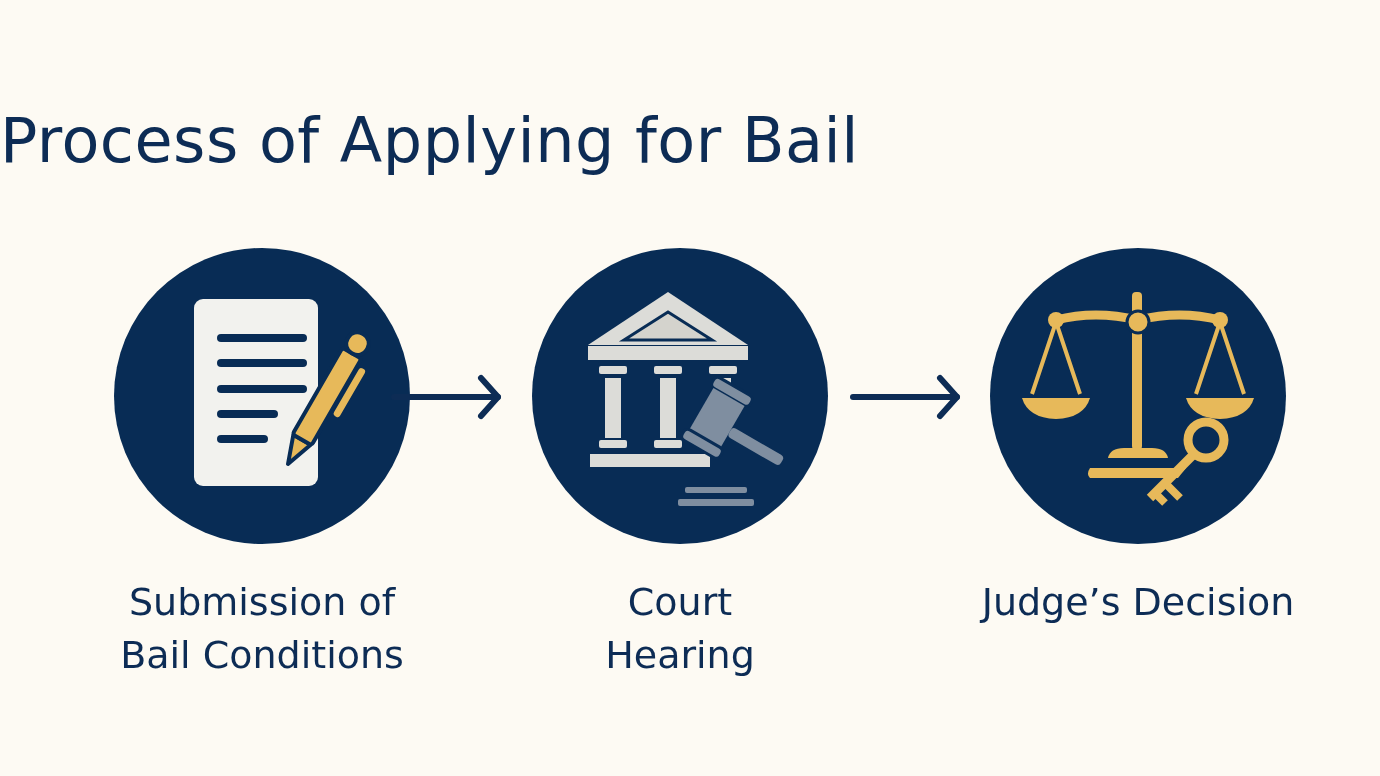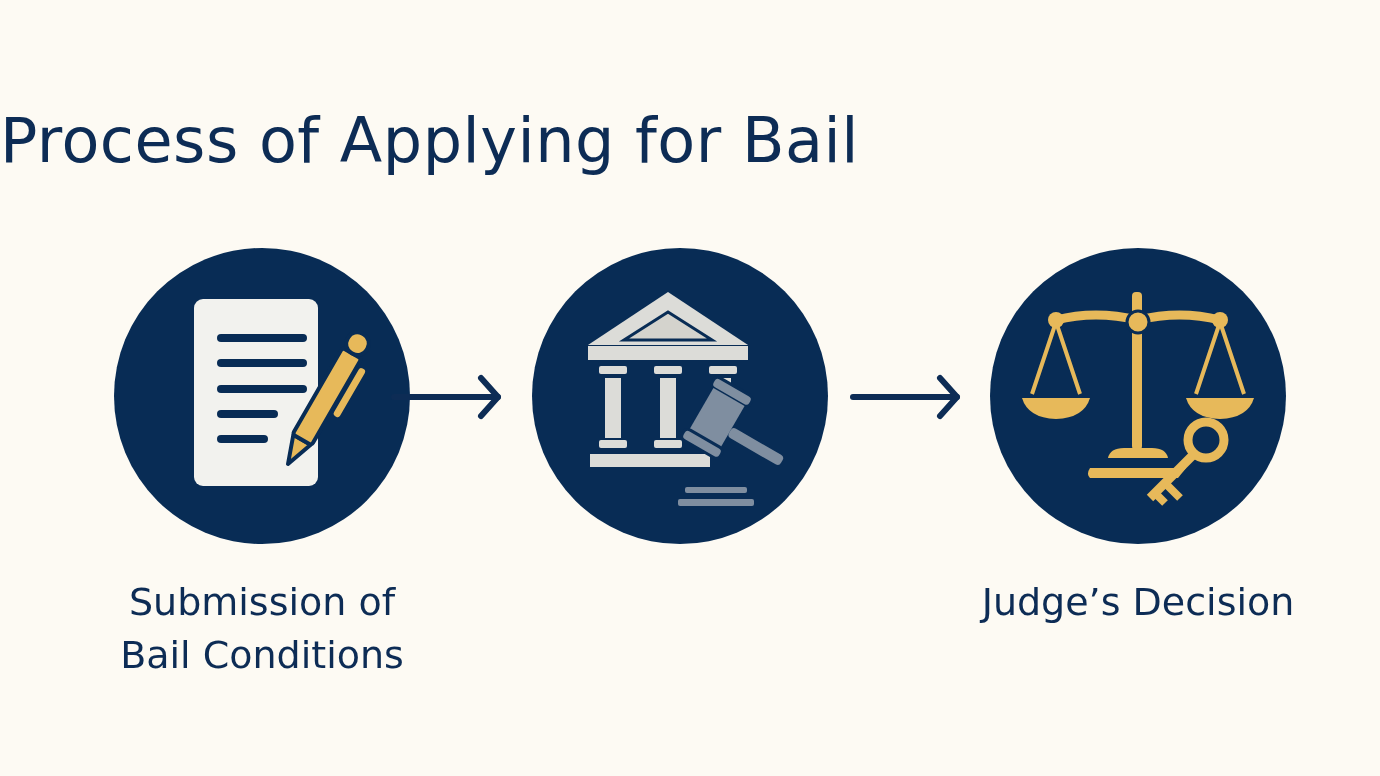--- a/index.html
+++ b/index.html
@@ -87,20 +87,24 @@
       <g transform="translate(182 175) rotate(30)">
         <rect x="-22" y="-42" width="44" height="12" rx="5" fill="#7f8ea0" stroke="#082c55" stroke-width="3"></rect>
         <rect x="-18" y="-30" width="36" height="48" fill="#7f8ea0"></rect>
         <rect x="-22" y="18" width="44" height="12" rx="5" fill="#7f8ea0" stroke="#082c55" stroke-width="3"></rect>
         <rect x="18" y="-6" width="60" height="11" rx="4" fill="#7f8ea0"></rect>
       </g>
       <rect x="153" y="239" width="62" height="6" rx="2" fill="#7f8ea0"></rect>
       <rect x="146" y="251" width="76" height="7" rx="2" fill="#7f8ea0"></rect>
     </svg>
   </div>
+  <div class="label">
+    <span>Court</span>
+    <span>Hearing</span>
+  </div>
 </div>
 
 <svg class="arrow" style="left:845px;" viewBox="0 0 120 50">
   <g stroke="#0d2c55" stroke-width="6" stroke-linecap="round" stroke-linejoin="round" fill="none">
     <line x1="8" y1="25" x2="112" y2="25"></line>
     <polyline points="95,6 112,25 95,44"></polyline>
   </g>
 </svg>
 
 <div class="step" style="left:988px;">

